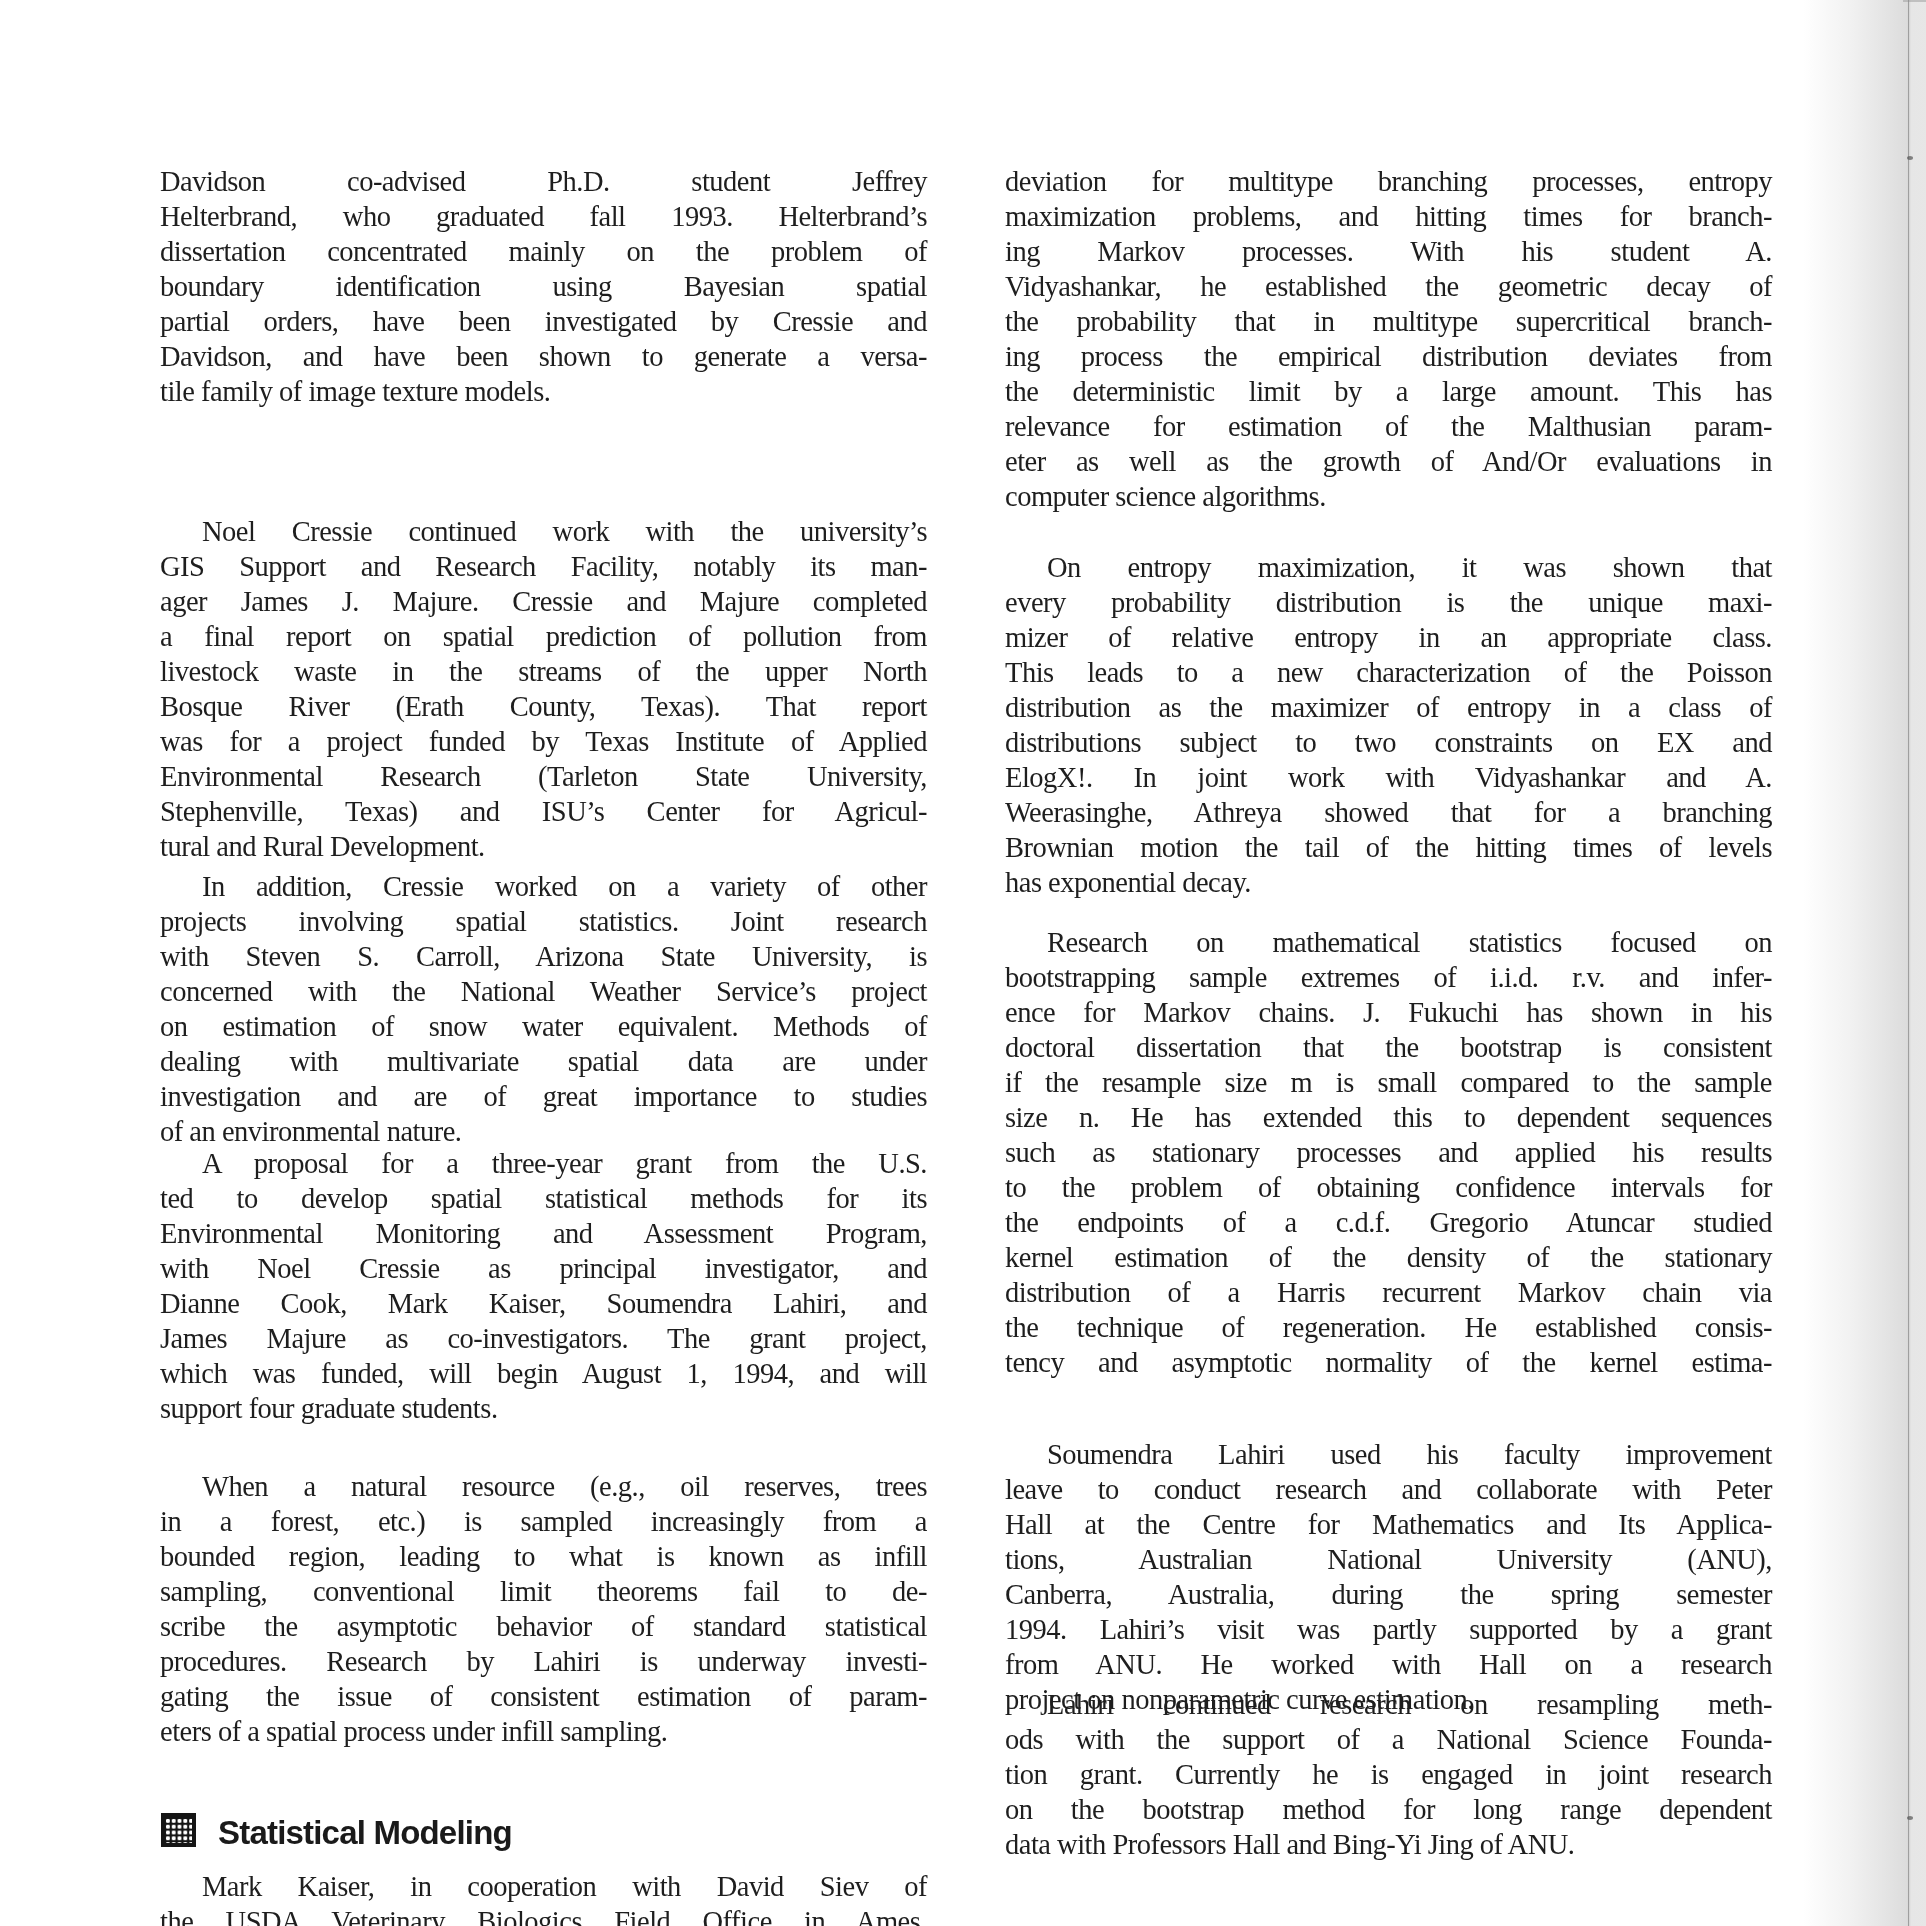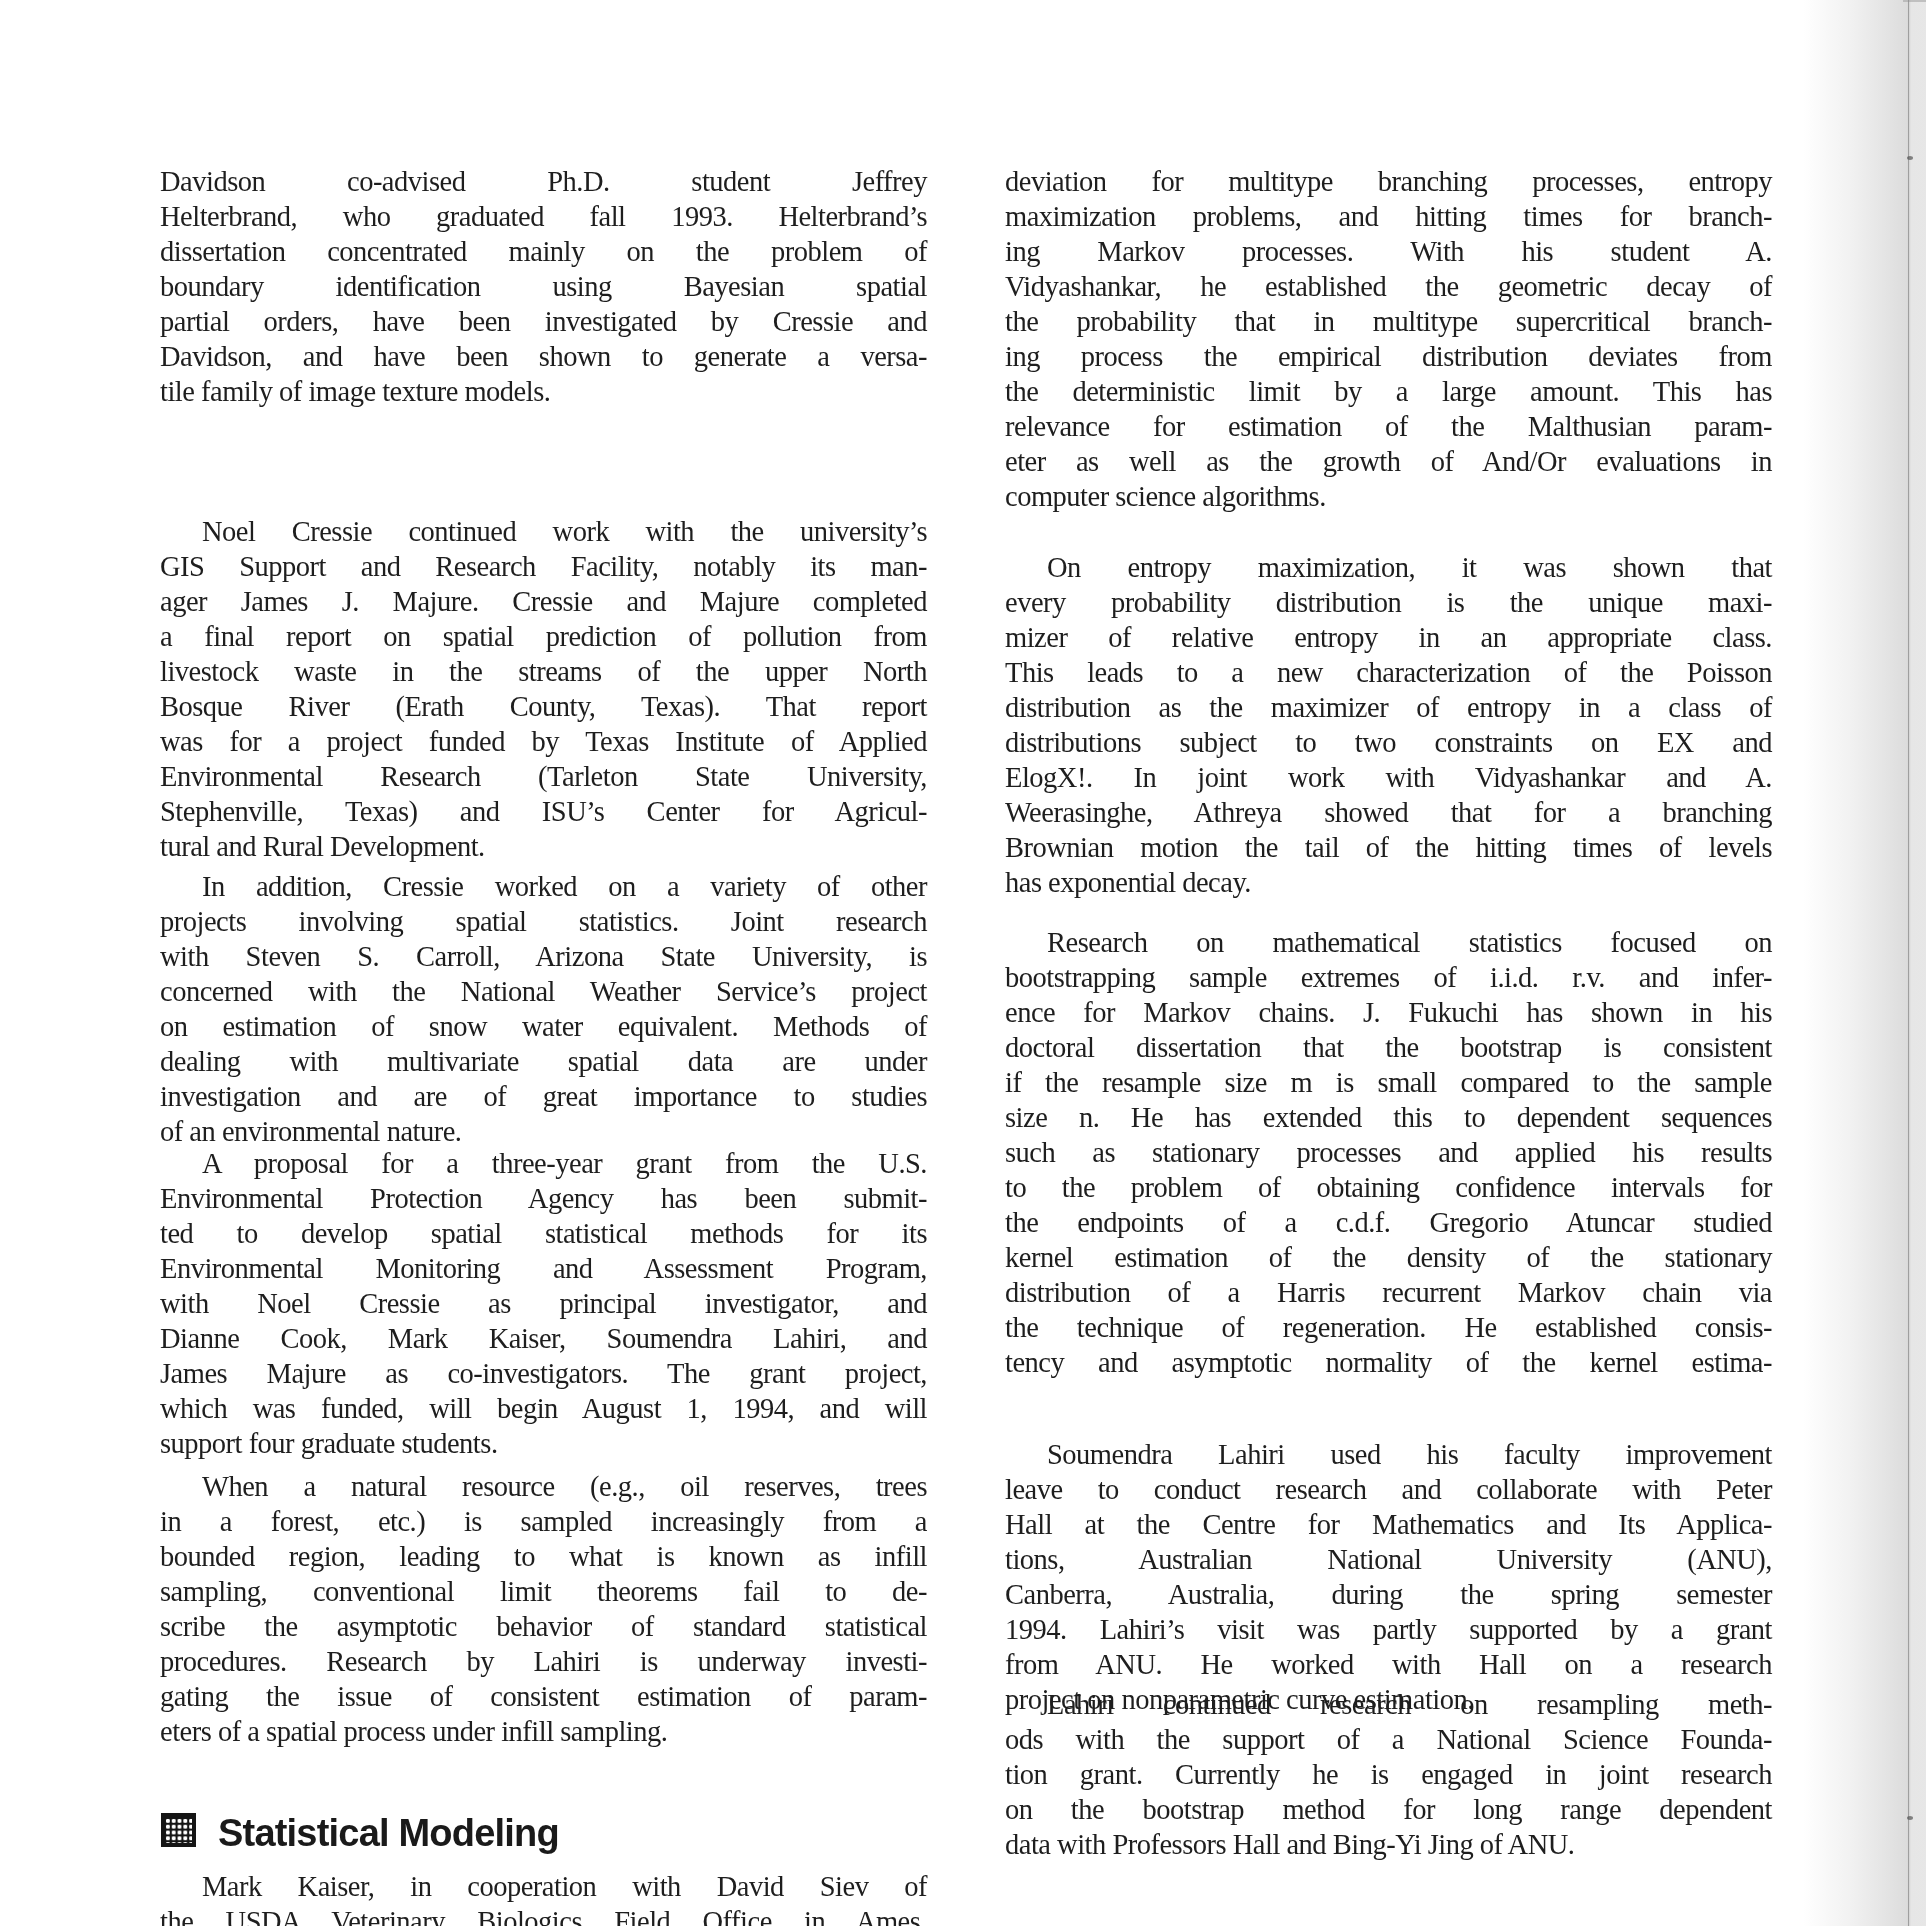--- a/index.html
+++ b/index.html
@@ -34,21 +34,21 @@
     font-size: 28.5px; white-space: nowrap;
     text-align: justify; text-align-last: justify;
     letter-spacing: -0.5px;
   }
   .line.last { text-align: left; text-align-last: left; }
   .line.indent { padding-left: 42px; }
 
   .heading {
     position: absolute; display: flex; align-items: flex-start;
     font-family: "Liberation Sans", "DejaVu Sans", sans-serif;
-    font-weight: bold; font-size: 38px; color: #1a1a1a; letter-spacing: -0.8px;
+    font-weight: bold; font-size: 33px; color: #1a1a1a; letter-spacing: -0.8px;
   }
   .heading .htext { line-height: 42px; }
   .heading .htext span { display: block; }
   .hicon {
     position: absolute; width: 35px; height: 34px; background: #151515;
     box-sizing: border-box; padding: 4.6px 4.2px;
   }
   .hicon .dots {
     width: 100%; height: 100%;
     background-color: #151515;
@@ -91,21 +91,20 @@
       <span class="line">projects involving spatial statistics.  Joint research</span>
       <span class="line">with Steven S. Carroll, Arizona State University, is</span>
       <span class="line">concerned with the National Weather Service’s project</span>
       <span class="line">on estimation of snow water equivalent.  Methods of</span>
       <span class="line">dealing with multivariate spatial data are under</span>
       <span class="line">investigation and are of great importance to studies</span>
       <span class="line last">of an environmental nature.</span>
     </div>
   <div class="block col-left" style="top:1146px">
       <span class="line indent">A proposal for a three-year grant from the U.S.</span>
-      <span class="line">Environmental Protection Agency has been submit-</span>
       <span class="line">ted to develop spatial statistical methods for its</span>
       <span class="line">Environmental Monitoring and Assessment Program,</span>
       <span class="line">with Noel Cressie as principal investigator, and</span>
       <span class="line">Dianne Cook, Mark Kaiser, Soumendra Lahiri, and</span>
       <span class="line">James Majure as co-investigators.  The grant project,</span>
       <span class="line">which was funded, will begin August 1, 1994, and will</span>
       <span class="line last">support four graduate students.</span>
     </div>
   <div class="block col-left" style="top:1469px">
       <span class="line indent">When a natural resource (e.g., oil reserves, trees</span>

